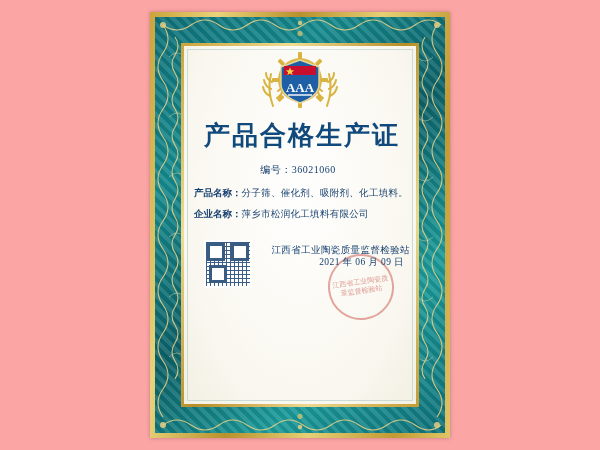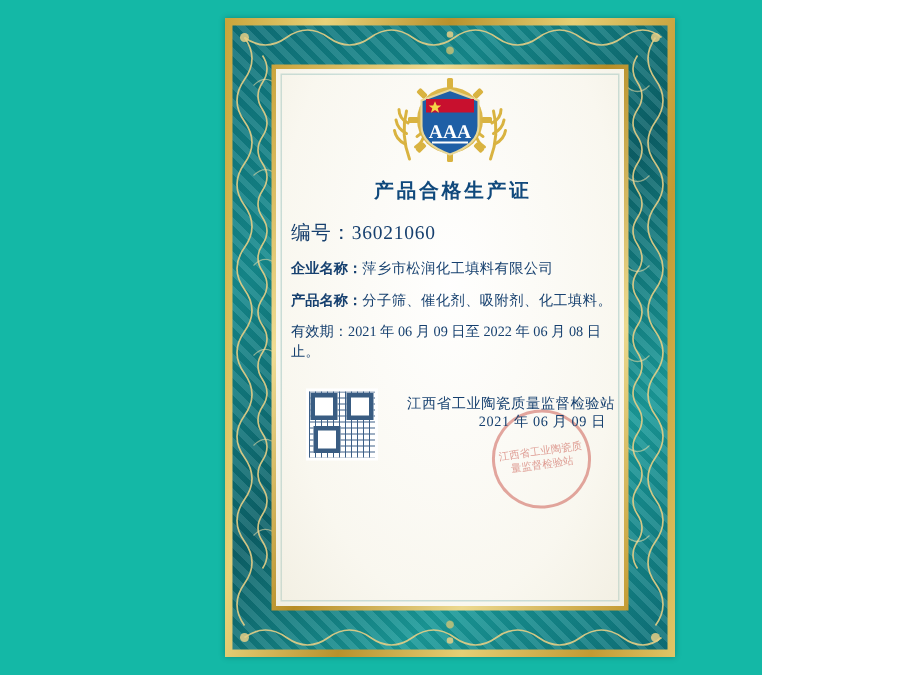--- a/index.html
+++ b/index.html
@@ -5,23 +5,23 @@
   html, body {
     margin: 0;
     padding: 0;
     width: 600px;
     height: 450px;
     background: #ffffff;
     font-family: "Liberation Sans", sans-serif;
   }
   #stage {
     position: relative;
-    width: 508px;
+    width: 600px;
     height: 450px;
-    background: #14b8a6;
+    background: #fca5a5;
     overflow: hidden;
   }
   
   #certificate {
     position: absolute;
     left: 150px;
     top: 12px;
     width: 300px;
     height: 426px;
     background: #f7f4ea;
@@ -107,30 +107,30 @@
     position: absolute;
     left: 44px;
     right: 40px;
     top: 106px;
     z-index: 5;
     color: #123d6b;
     font-family: "Liberation Serif", "DejaVu Serif", serif;
   }
   .cert-title {
     text-align: center;
-    font-size: 13px;
+    font-size: 26px;
     font-weight: bold;
     letter-spacing: 2px;
     color: #10497c;
     margin: 0 0 10px 0;
     font-family: "DejaVu Serif", "Liberation Serif", serif;
   }
   .row-no {
-    text-align: left;
-    font-size: 13px;
+    text-align: center;
+    font-size: 10px;
     color: #163f6e;
     margin-bottom: 8px;
     padding-right: 8px;
     letter-spacing: .5px;
   }
   .field-row {
     font-size: 9.5px;
     line-height: 16px;
     color: #16406f;
     margin-bottom: 5px;
@@ -327,29 +327,28 @@
 
     <div class="content">
 
       <h1 class="cert-title">产品合格生产证</h1>
 
       <div class="row-no">
         <span>编号：</span><span>36021060</span>
       </div>
 
       <div class="field-row">
+        <span class="field-label">产品名称：</span><span class="field-value">分子筛、催化剂、吸附剂、化工填料。</span>
+      </div>
+
+      <div class="field-row">
         <span class="field-label">企业名称：</span><span class="field-value">萍乡市松润化工填料有限公司</span>
       </div>
 
-      <div class="field-row">
-        <span class="field-label">产品名称：</span><span class="field-value">分子筛、催化剂、吸附剂、化工填料。</span>
-      </div>
-
-
-      <div class="valid-row">有效期：2021 年 06 月 09 日至 2022 年 06 月 08 日止。</div>
+
 
       <div class="lower">
         <div class="qr">
           <div class="qr-inner">
             <span class="qr-bl"></span>
           </div>
         </div>
 
         <div class="issuer">江西省工业陶瓷质量监督检验站</div>
         <div class="seal">江西省工业陶瓷质量监督检验站</div>

